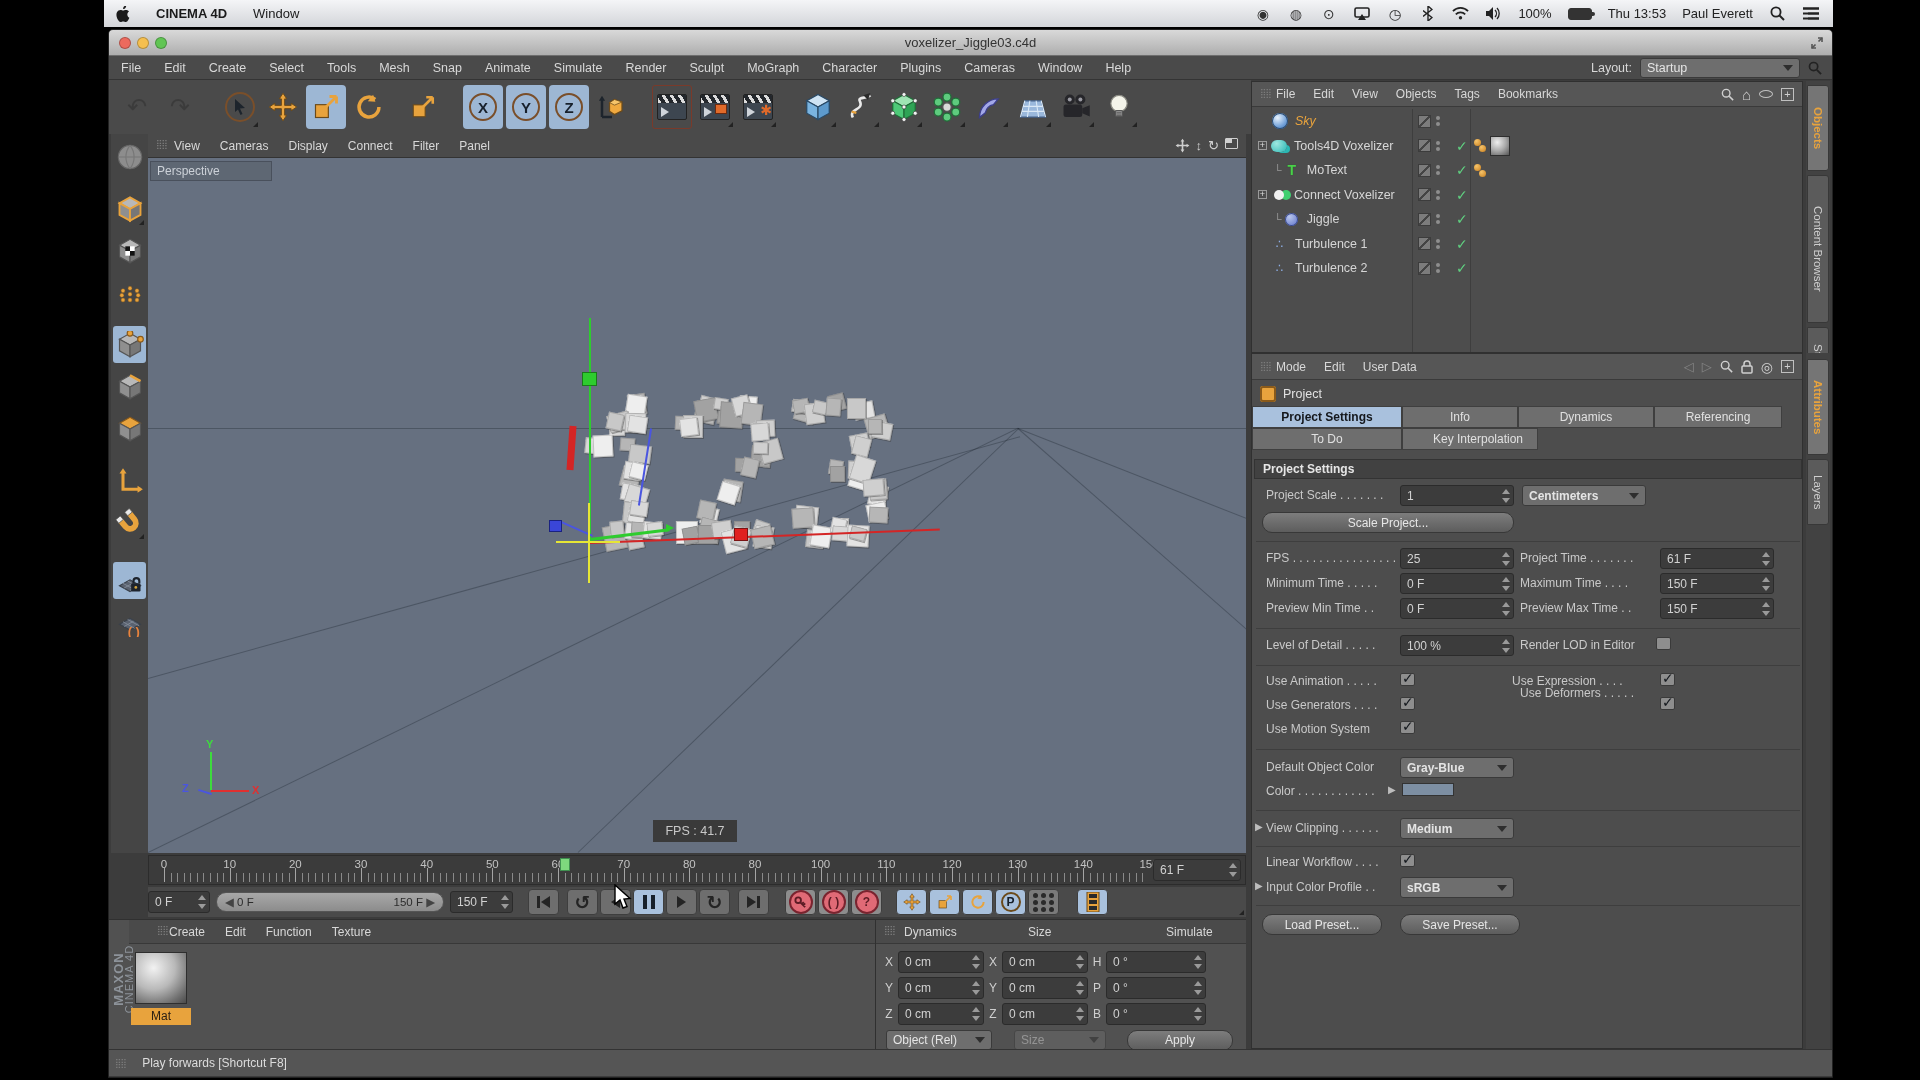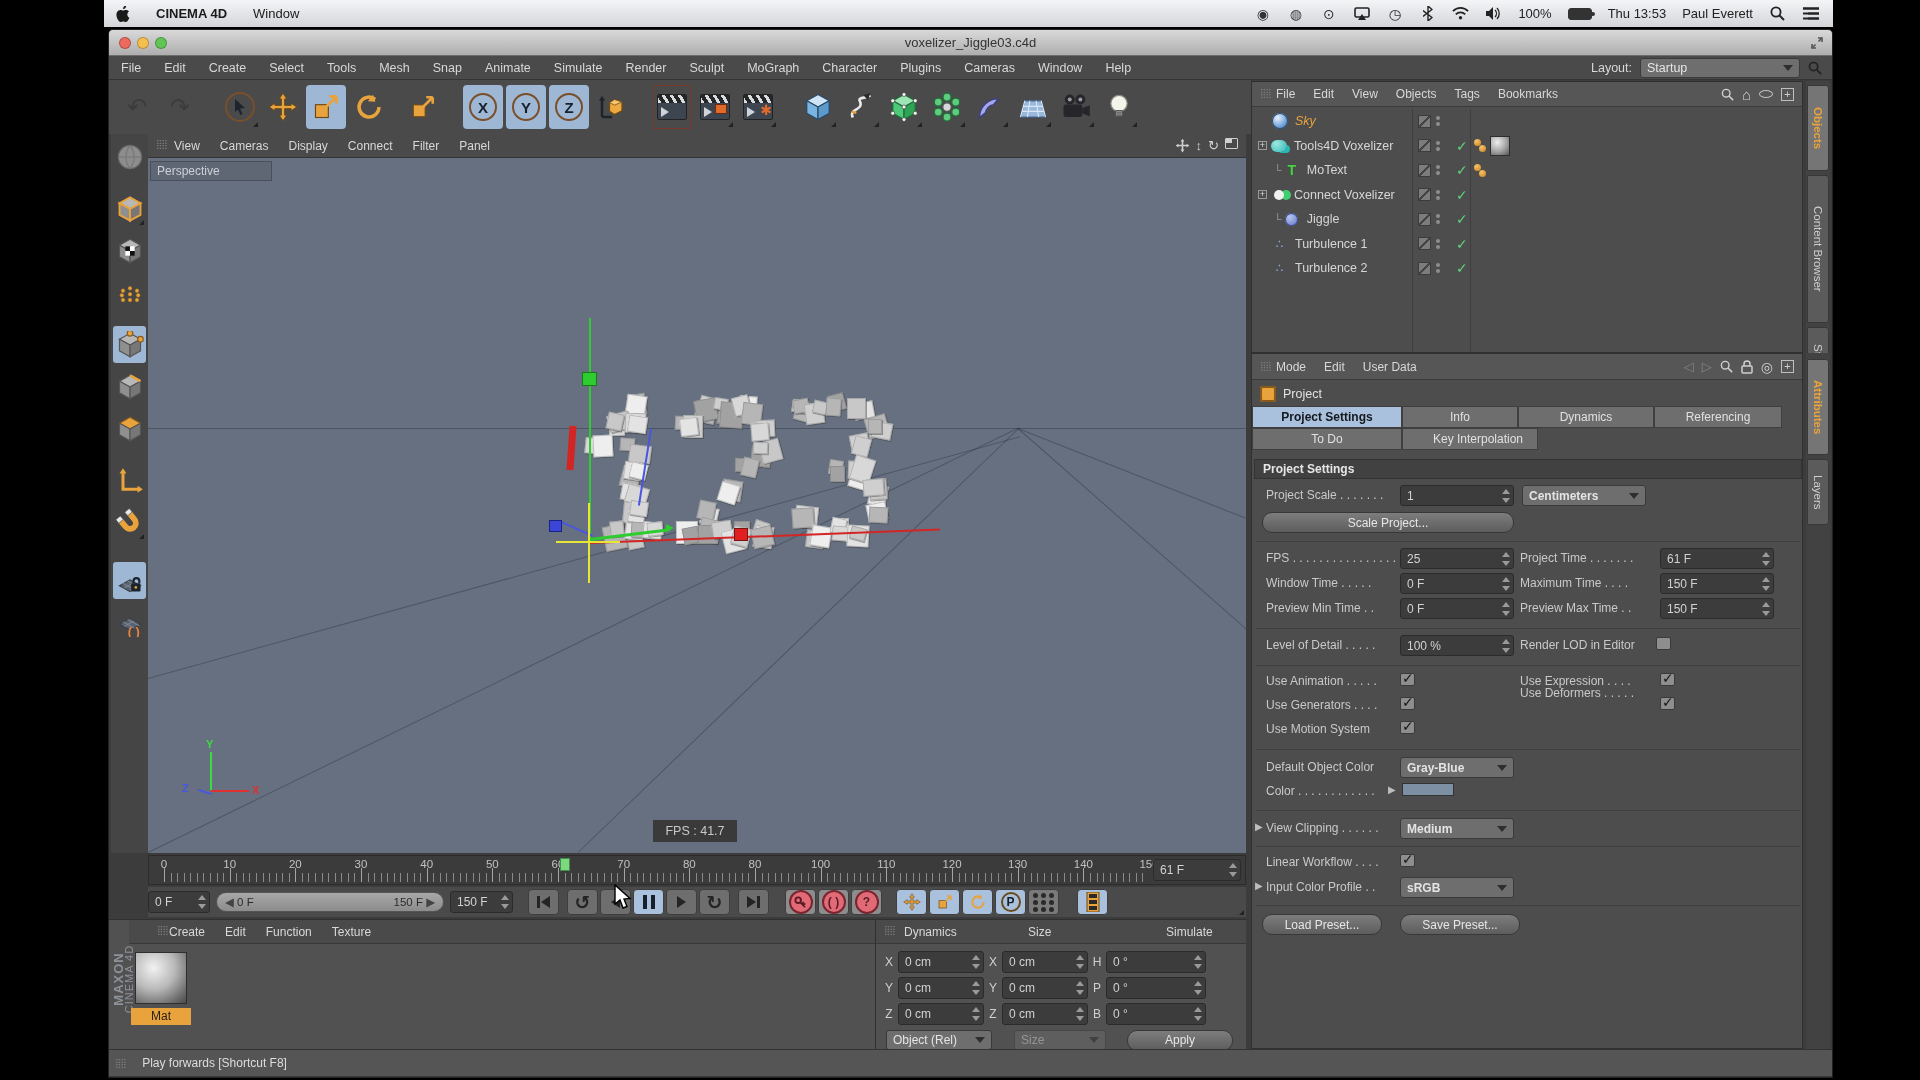--- a/index.html
+++ b/index.html
@@ -1137,21 +1137,21 @@
       <div class="field af" style="left:148px;top:194px;height:21px">
         <span class="v">25</span>
           <span class="spin"></span>
         </div>
       <span class="albl" style="left:268px;top:197px">Project Time . . . . . . .</span>
       <div class="field af" style="left:408px;top:194px;height:21px">
         <span class="v">61 F</span>
           <span class="spin"></span>
         </div>
 
-      <span class="albl" style="left:14px;top:222px">Window Time . . . . .</span>
+      <span class="albl" style="left:14px;top:222px">Minimum Time . . . . .</span>
       <div class="field af" style="left:148px;top:219px;height:21px">
         <span class="v">0 F</span>
           <span class="spin"></span>
         </div>
       <span class="albl" style="left:268px;top:222px">Maximum Time . . . .</span>
       <div class="field af" style="left:408px;top:219px;height:21px">
         <span class="v">150 F</span>
           <span class="spin"></span>
         </div>
 
@@ -1171,21 +1171,21 @@
       <div class="field af" style="left:148px;top:281px;height:21px">
         <span class="v">100 %</span>
           <span class="spin"></span>
         </div>
       <span class="albl" style="left:268px;top:284px">Render LOD in Editor</span>
       <span class="chk" style="position:absolute;left:404px;top:283px"></span>
 
       <div class="sep" style="top:311px"></div>
       <span class="albl" style="left:14px;top:320px">Use Animation . . . . .</span>
       <span class="chk on" style="position:absolute;left:148px;top:319px"></span>
-      <span class="albl" style="left:268px;top:320px">Use Expression . . . .</span>
+      <span class="albl" style="left:260px;top:320px">Use Expression . . . .</span>
       <span class="chk on" style="position:absolute;left:408px;top:319px"></span>
 
       <span class="albl" style="left:14px;top:344px">Use Generators . . . .</span>
       <span class="chk on" style="position:absolute;left:148px;top:343px"></span>
       <span class="albl" style="left:268px;top:332px">Use Deformers . . . . .</span>
       <span class="chk on" style="position:absolute;left:408px;top:343px"></span>
 
       <span class="albl" style="left:14px;top:368px">Use Motion System</span>
       <span class="chk on" style="position:absolute;left:148px;top:367px"></span>
 

